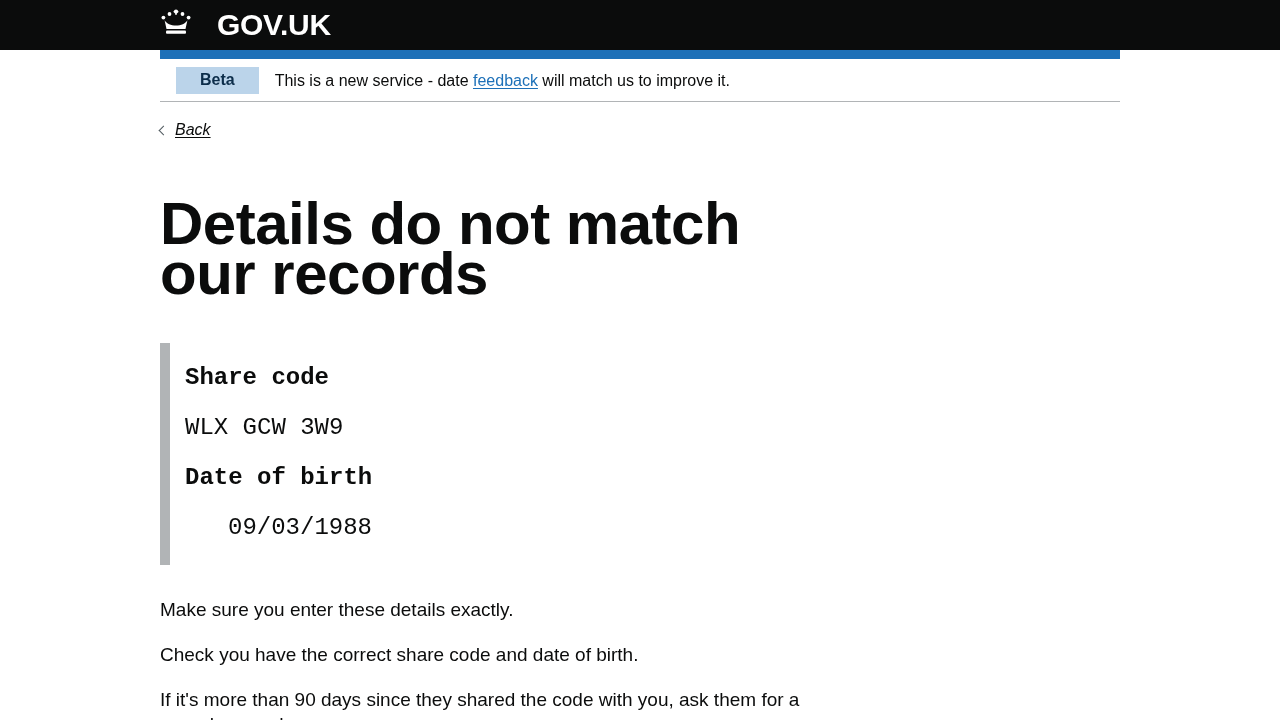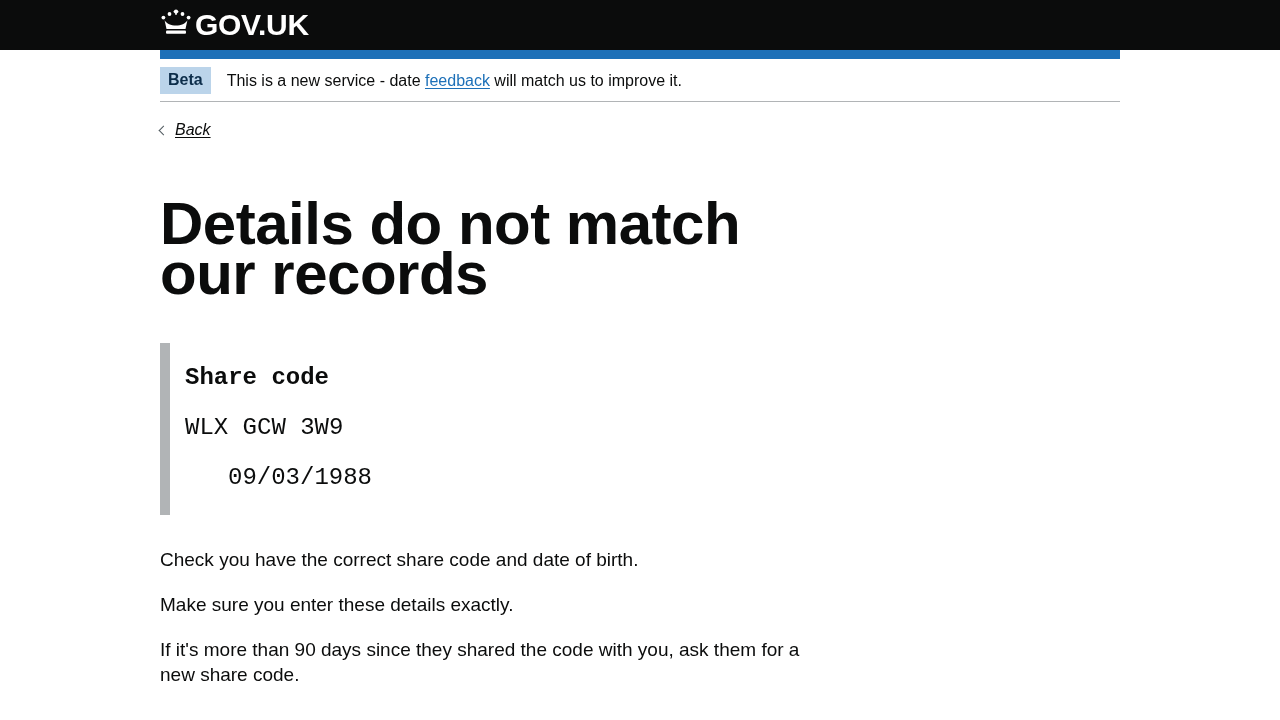--- a/index.html
+++ b/index.html
@@ -12,44 +12,45 @@
     background: #ffffff;
     color: #0b0c0c;
     font-family: "Liberation Sans", sans-serif;
   }
   .width-container { width: 960px; margin: 0 auto; }
 
   
   .govuk-header { background: #0b0c0c; height: 50px; }
   .govuk-header .width-container { height: 100%; display: flex; align-items: center; }
   .header-logo {
-    display: inline-flex; align-items: center; gap: 3px;
+    display: inline-flex; align-items: center; gap: 25px;
     color: #ffffff; text-decoration: none;
     font-weight: 700; font-size: 30px; letter-spacing: -0.3px;
     line-height: 1;
   }
   .crown { display: inline-block; }
 
   
   .blue-bar { height: 9px; background: #1d70b8; }
 
   
   .phase-banner {
     padding: 8px 0 7px;
     border-bottom: 1px solid #b1b4b6;
     display: flex; align-items: center;
     font-size: 16px; line-height: 1.25;
   }
   .phase-tag {
     display: inline-block;
     background: #bbd4ea; color: #0c2d4a;
     font-size: 16px; line-height: 1;
-    padding: 5px 8px 6px;
+    padding: 5px 24px 6px;
     margin-right: 16px;
     white-space: nowrap;
+    margin-left: 16px;
   }
   .phase-text { color: #0b0c0c; }
   .phase-text a {
     color: #1d70b8; text-decoration: underline;
     text-underline-offset: 2px;
   }
 
   
   .back-link-wrap { margin-top: 19px; font-size: 16px; line-height: 1.15; font-style: italic; }
   .back-link {
@@ -127,22 +128,23 @@
   <div class="back-link-wrap">
     <span class="back-chevron"></span><a href="#" class="back-link">Back</a>
   </div>
 
   <main>
     <h1 class="page-heading">Details do not match our records</h1>
 
     <div class="inset-text">
       <p class="inset-label">Share code</p>
       <p>WLX GCW 3W9</p>
+      <p class="inset-label">Date of birth</p>
       <p>09/03/1988</p>
     </div>
 
     <div class="body-copy">
+      <p>Make sure you enter these details exactly.</p>
       <p>Check you have the correct share code and date of birth.</p>
-      <p>Make sure you enter these details exactly.</p>
       <p>If it's more than 90 days since they shared the code with you, ask them for a new share code.</p>
     </div>
   </main>
 </div>
 
 </body></html>

